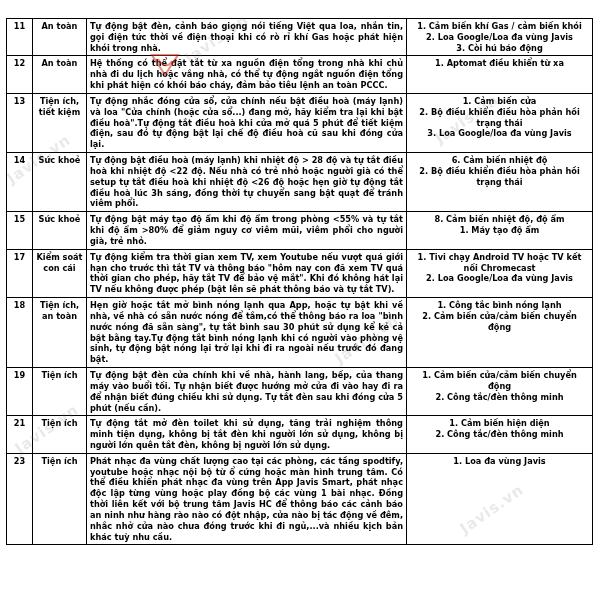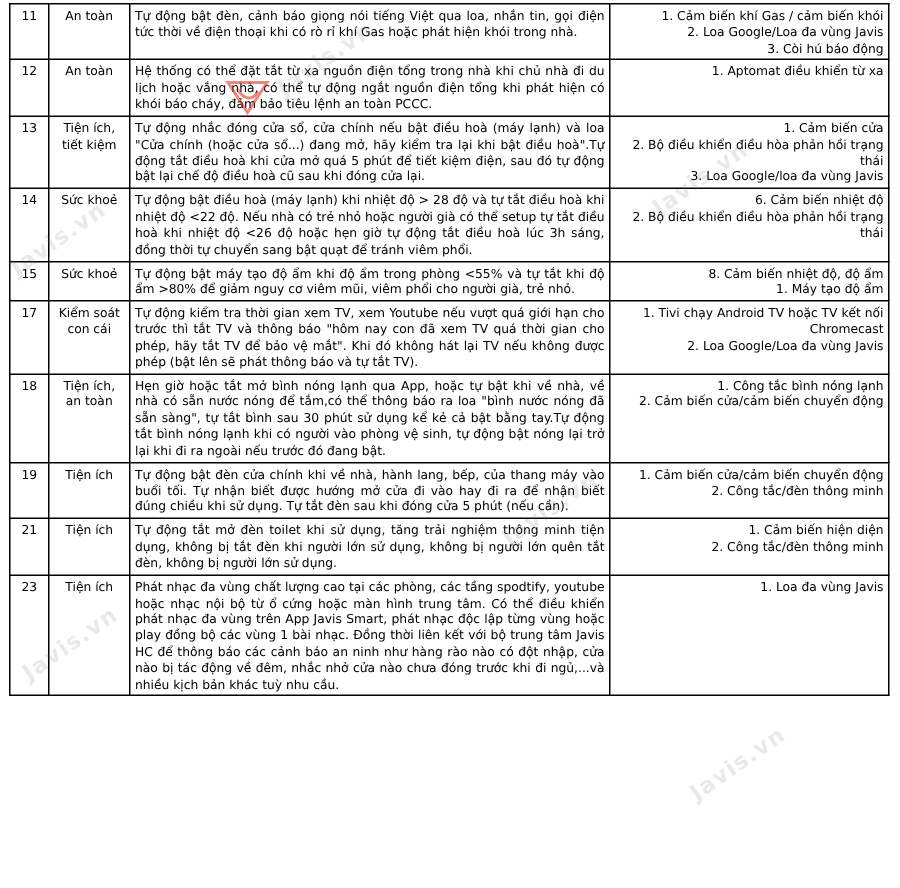--- a/index.html
+++ b/index.html
@@ -18,23 +18,24 @@
   .page {
     position: relative;
     width: 600px;
     height: 592px;
     overflow: hidden;
   }
   table.spec-table {
     border-collapse: collapse;
     table-layout: fixed;
     width: 586px;
-    margin: 2px 0 0 6px;
+    margin: 18px 0 0 6px;
     position: relative;
     z-index: 2;
+    font-weight: bold;
   }
   table.spec-table td {
     border: 1px solid #000000;
     vertical-align: top;
     padding: 2px 3px 2px 3px;
     font-size: 8.2px;
     line-height: 1.32;
     background: transparent;
   }
   col.c-no { width: 26px; }
@@ -47,21 +48,21 @@
     font-size: 9px;
   }
   td.cat {
     text-align: center;
     font-size: 8.2px;
   }
   td.desc {
     text-align: justify;
   }
   td.dev {
-    text-align: right;
+    text-align: center;
   }
   .dev-line {
     display: block;
     white-space: normal;
   }
   
   .wm {
     position: absolute;
     color: rgba(120,120,120,0.16);
     font-size: 15px;

